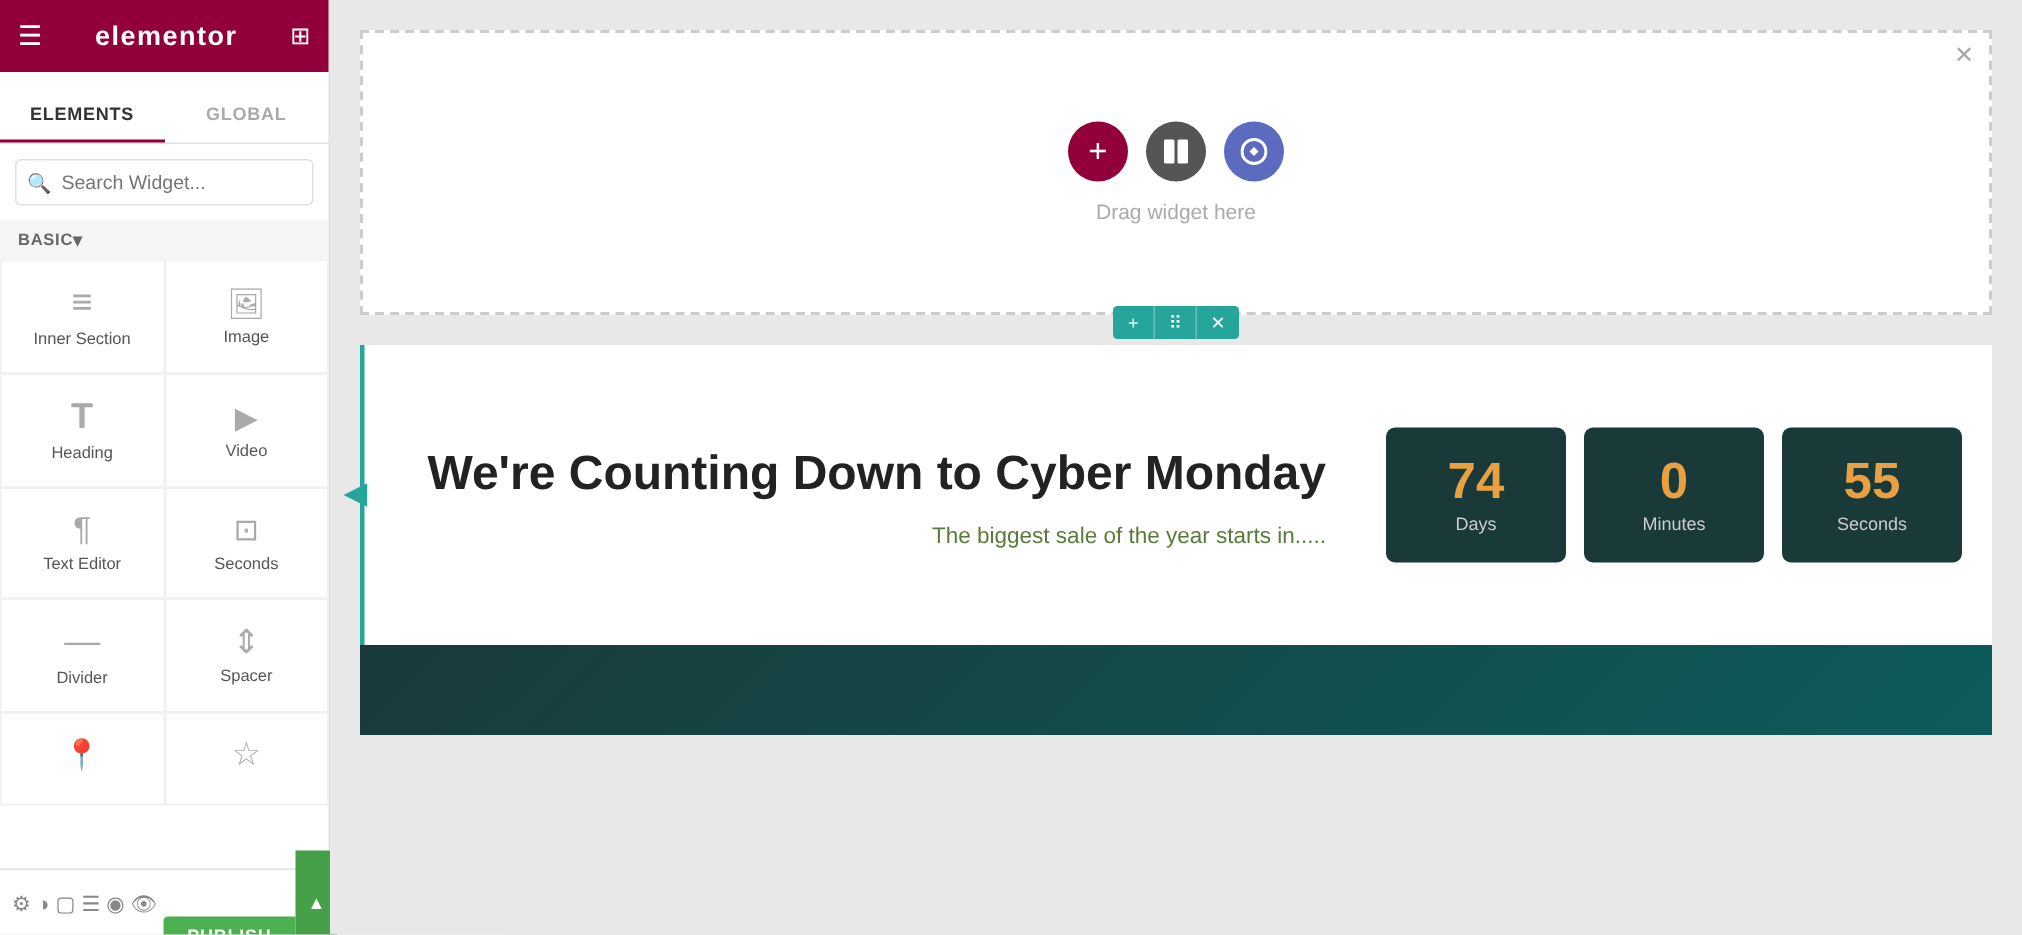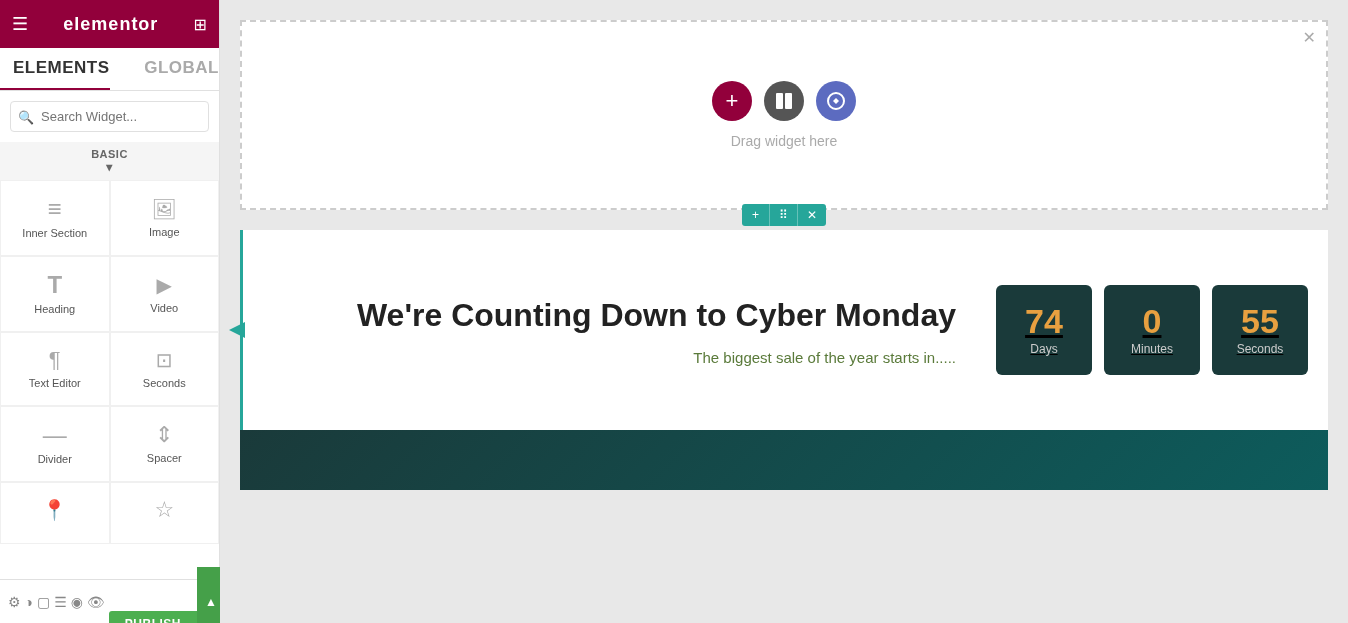--- a/index.html
+++ b/index.html
@@ -45,28 +45,29 @@
       cursor: pointer;
     }
 
     .sidebar-tabs {
       display: flex;
       border-bottom: 1px solid #e0e0e0;
     }
 
     .sidebar-tab {
       flex: 1;
-      text-align: right;
+      text-align: center;
       padding: 10px 0;
-      font-size: 17px;
+      font-size: 12px;
       font-weight: 600;
       cursor: pointer;
       color: #aaa;
       text-transform: uppercase;
       letter-spacing: 0.5px;
+      margin-top: 11px;
     }
 
     .sidebar-tab.active {
       color: #333;
       border-bottom: 2px solid #92003b;
     }
 
     .search-bar {
       margin: 10px;
       position: relative;
@@ -86,31 +87,29 @@
       position: absolute;
       left: 8px;
       top: 50%;
       transform: translateY(-50%);
       color: #aaa;
       font-size: 13px;
     }
 
     .section-label {
       display: flex;
-      justify-content: space-between;
       align-items: center;
       padding: 6px 12px;
       background: #f5f5f5;
       font-size: 11px;
       font-weight: 700;
       color: #666;
       text-transform: uppercase;
       letter-spacing: 0.5px;
       cursor: pointer;
-      flex-direction: column;
     }
 
     .section-label .chevron { font-size: 12px; }
 
     .widgets-grid {
       display: grid;
       grid-template-columns: 1fr 1fr;
       gap: 0;
       padding: 0;
       overflow-y: auto;
@@ -340,27 +339,26 @@
     }
 
     .countdown-widgets {
       display: flex;
       gap: 12px;
     }
 
     .countdown-box {
       background: #1a3a3a;
       border-radius: 6px;
-      width: 96px;
+      width: 120px;
       height: 90px;
       display: flex;
       flex-direction: column;
       align-items: center;
       justify-content: center;
-      text-decoration: underline;
     }
 
     .countdown-number {
       font-size: 34px;
       font-weight: 700;
       color: #e8a040;
       line-height: 1;
     }
 
     .countdown-unit {

